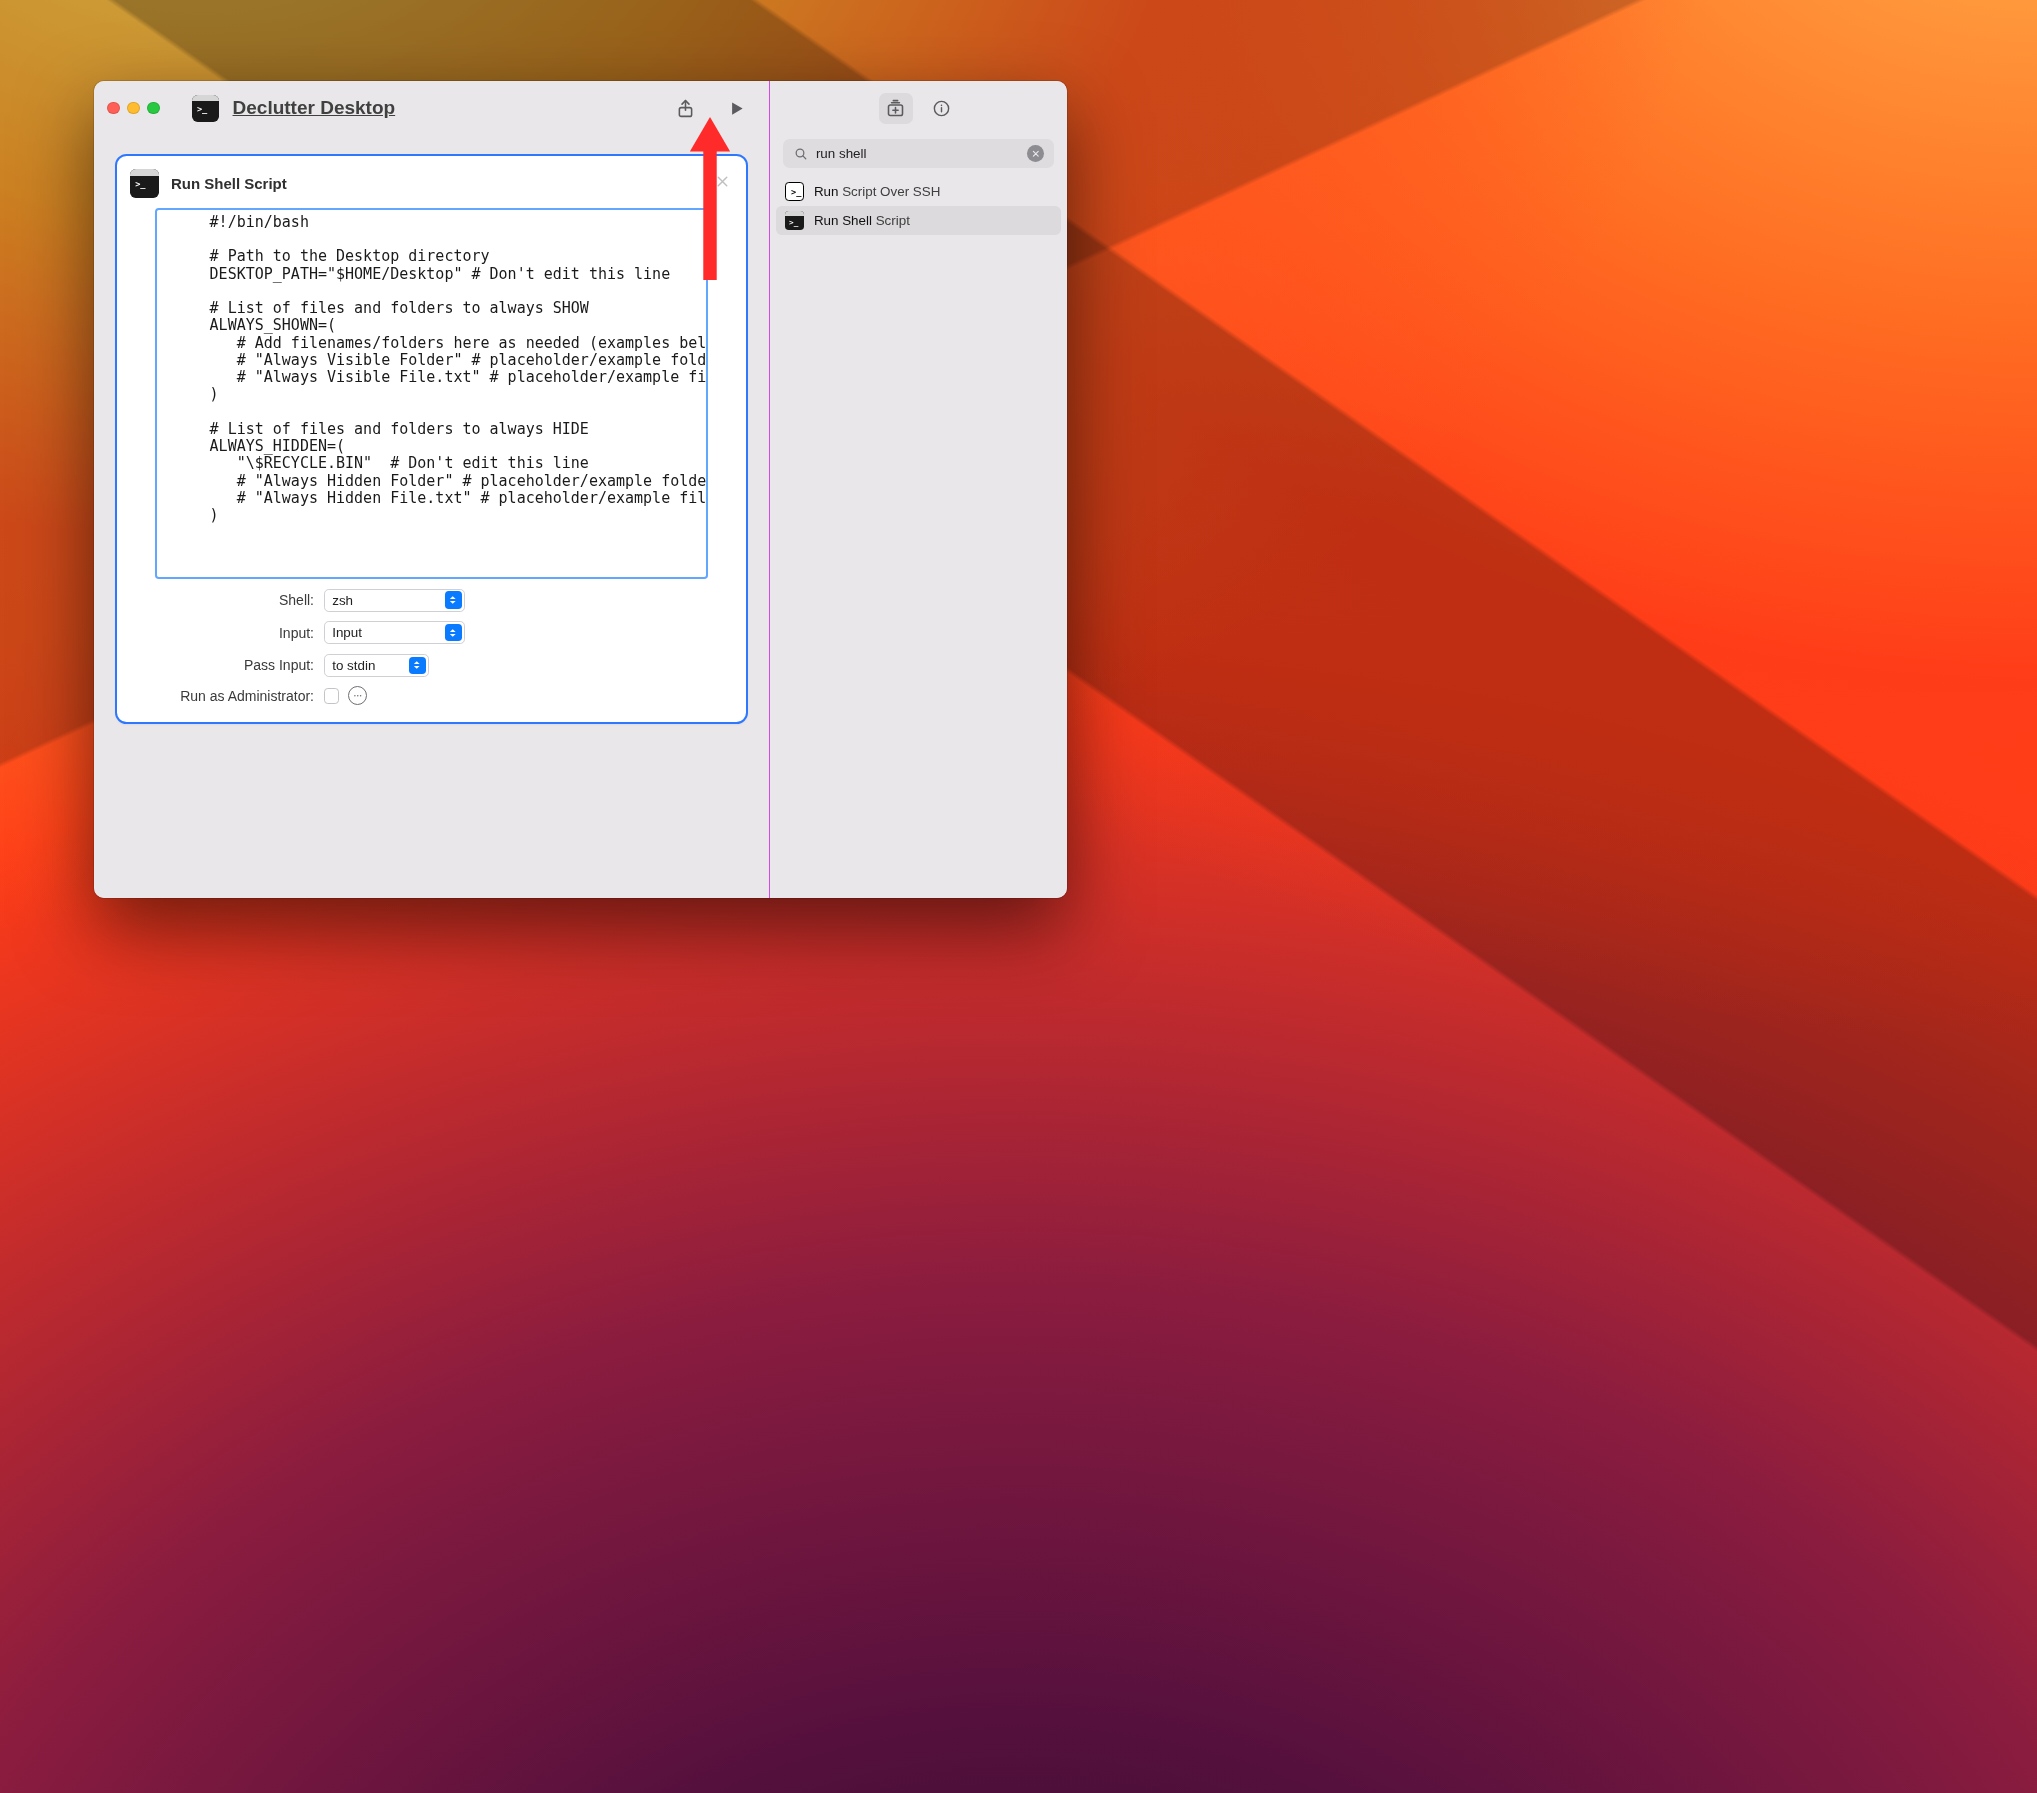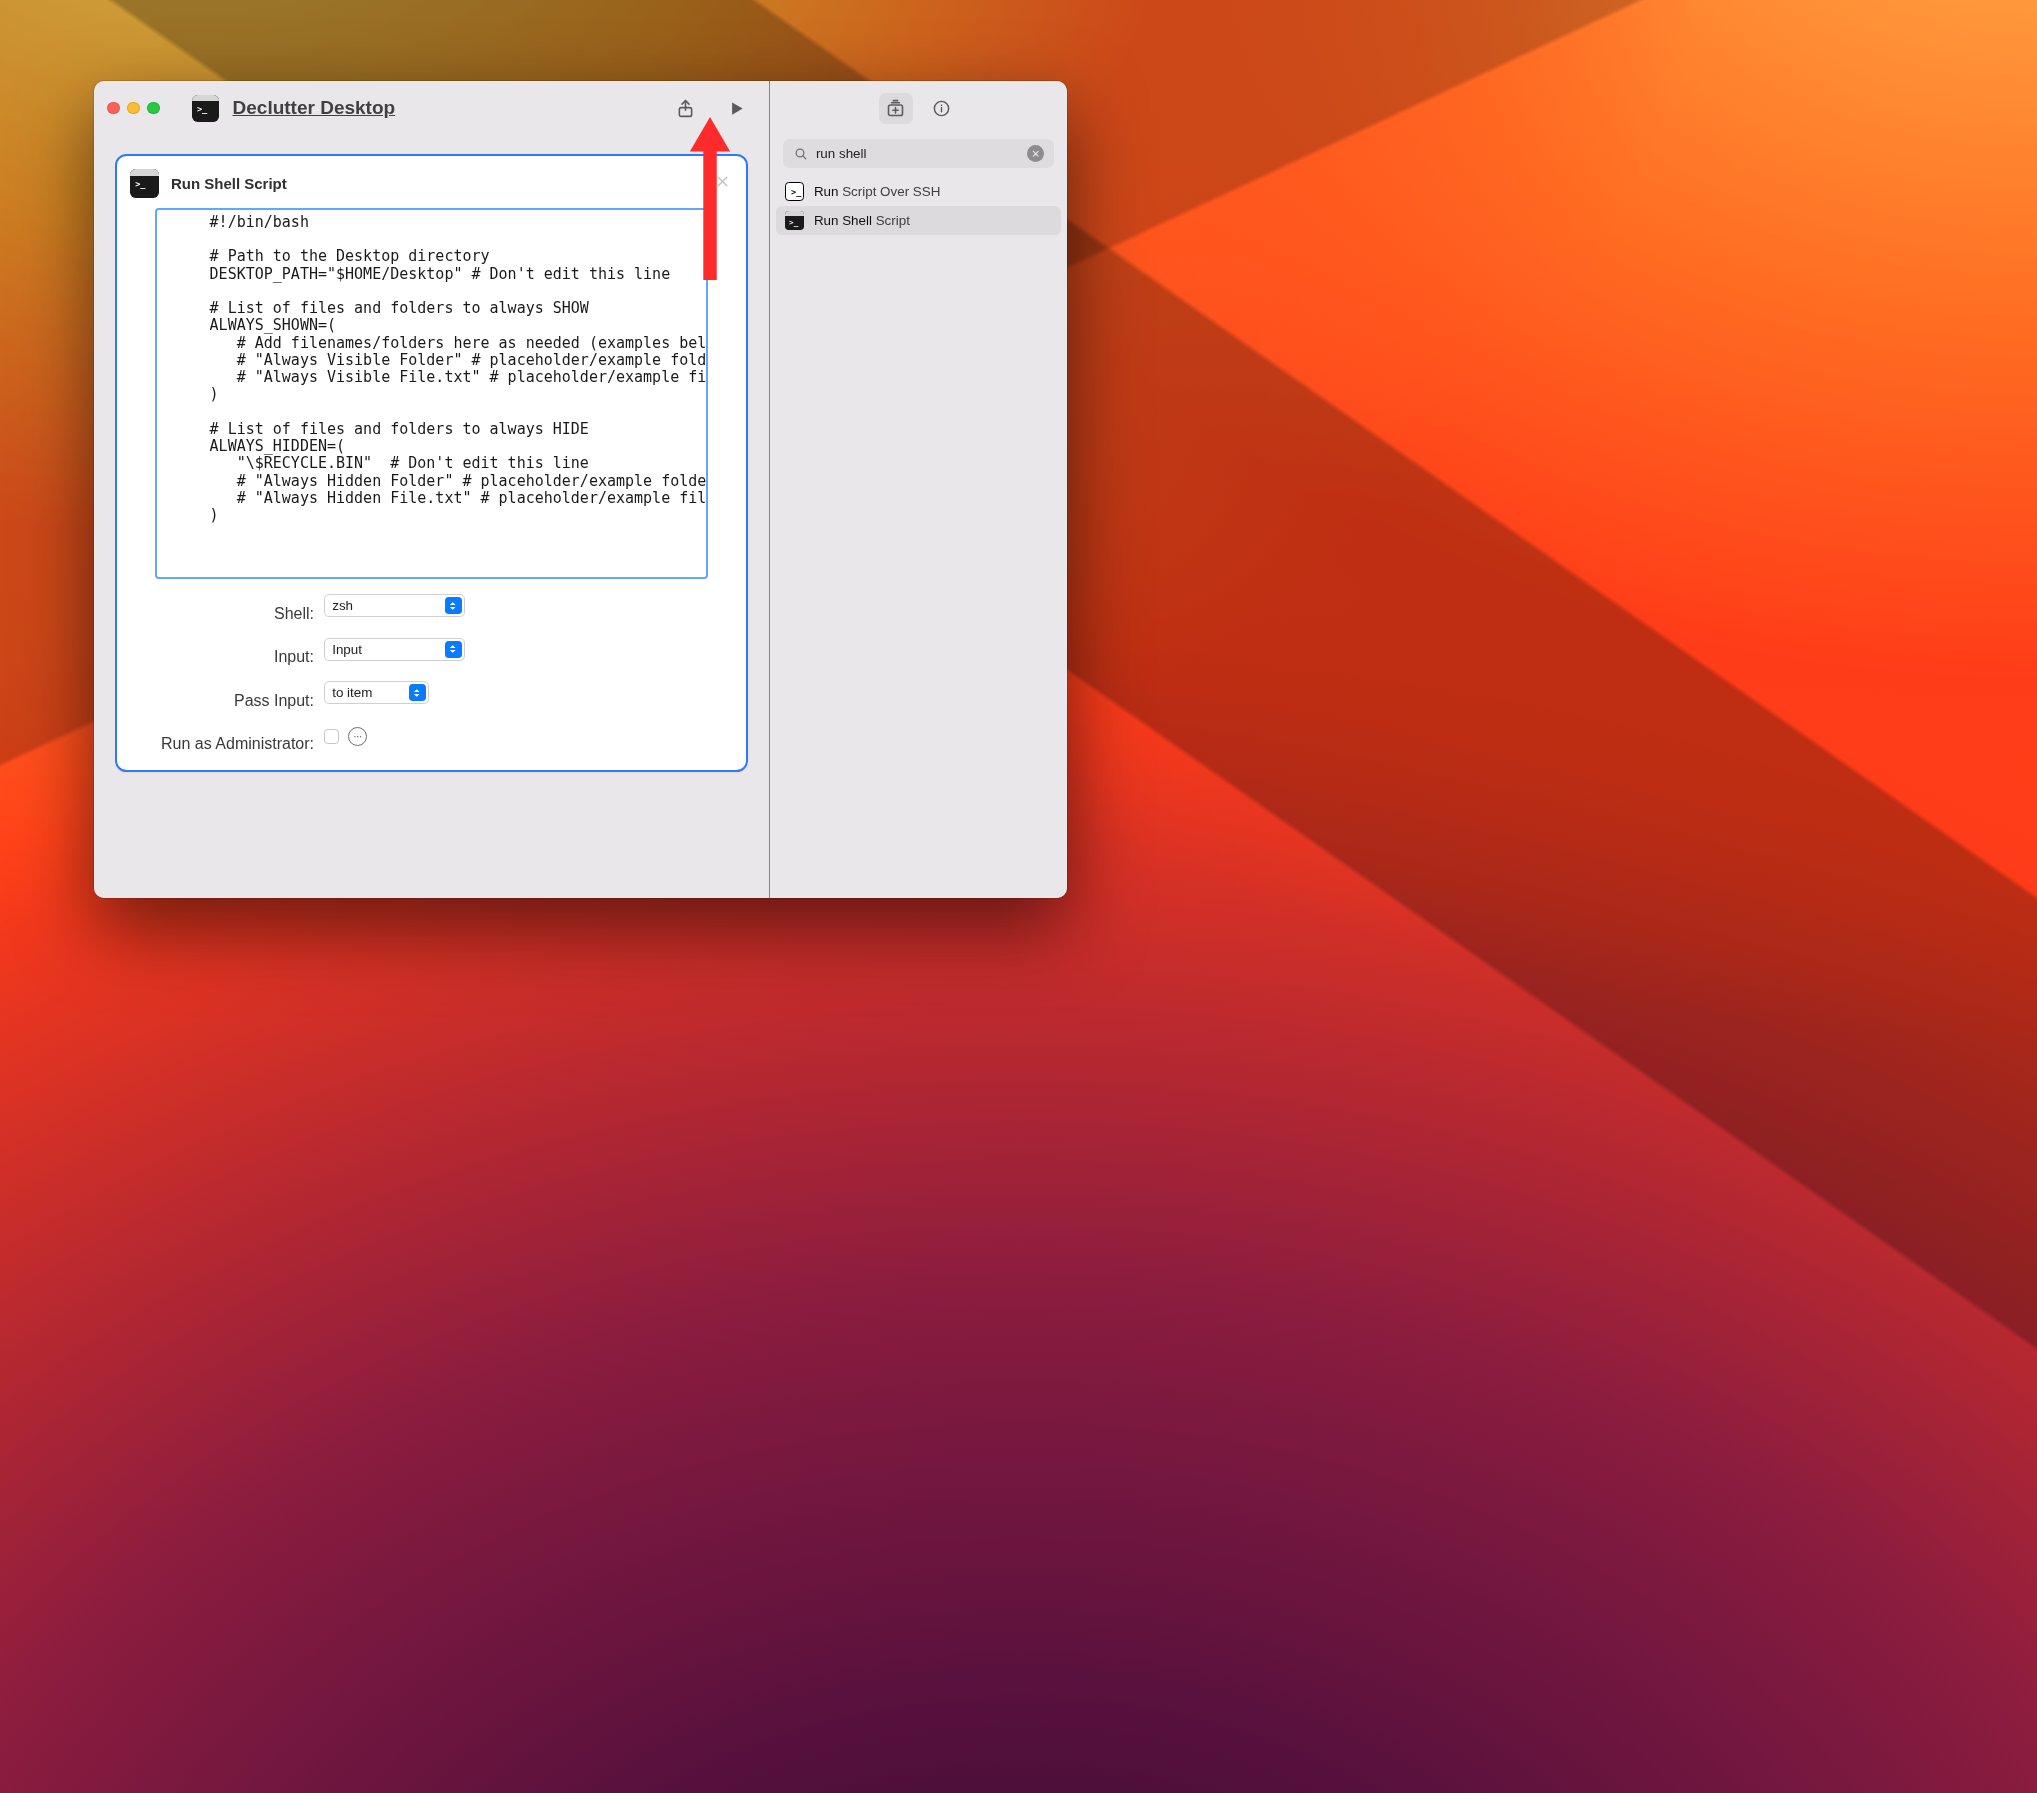--- a/index.html
+++ b/index.html
@@ -119,21 +119,21 @@
     height: 100%;
     overflow: auto;
     outline: none;
   }
 
   
   .rows { margin-top: 9.6px; display:flex; flex-direction:column; gap:9.6px; }
   .row { display:flex; align-items:center; gap:9.6px; }
   .row-label {
     width: 197px; text-align:right;
-    font-size: 16px; color:#3a3a3a;margin-top:16px;
+    font-size: 14px; color:#3a3a3a;
   }
   .select {
     height: 23px; border:1px solid #d0d0d4; border-radius:4.8px;
     background:#fff; display:flex; align-items:center;
     padding: 0 25px 0 7.6px; font-size:13.4px; color:#222;
     position:relative; min-width: 76px;
   }
   .select.caret-box::after{
     content:""; position:absolute; right:1.9px; top:1.9px; bottom:1.9px; width:17px;
     border-radius:3.8px; background:#0a7aff;
@@ -309,21 +309,21 @@
               <span class="caret">
                 <svg viewBox="0 0 12 12" fill="#fff">
                     <path d="M3 5l3-3 3 3zM3 7l3 3 3-3z"></path>
                   </svg>
               </span>
             </div>
           </div>
           <div class="row">
             <div class="row-label">Pass Input:</div>
             <div class="select pass caret-box">
-              <span>to item</span>
+              <span>to stdin</span>
               <span class="caret">
                 <svg viewBox="0 0 12 12" fill="#fff">
                     <path d="M3 5l3-3 3 3zM3 7l3 3 3-3z"></path>
                   </svg>
               </span>
             </div>
           </div>
           <div class="row">
             <div class="row-label">Run as Administrator:</div>
             <div class="check"></div>

